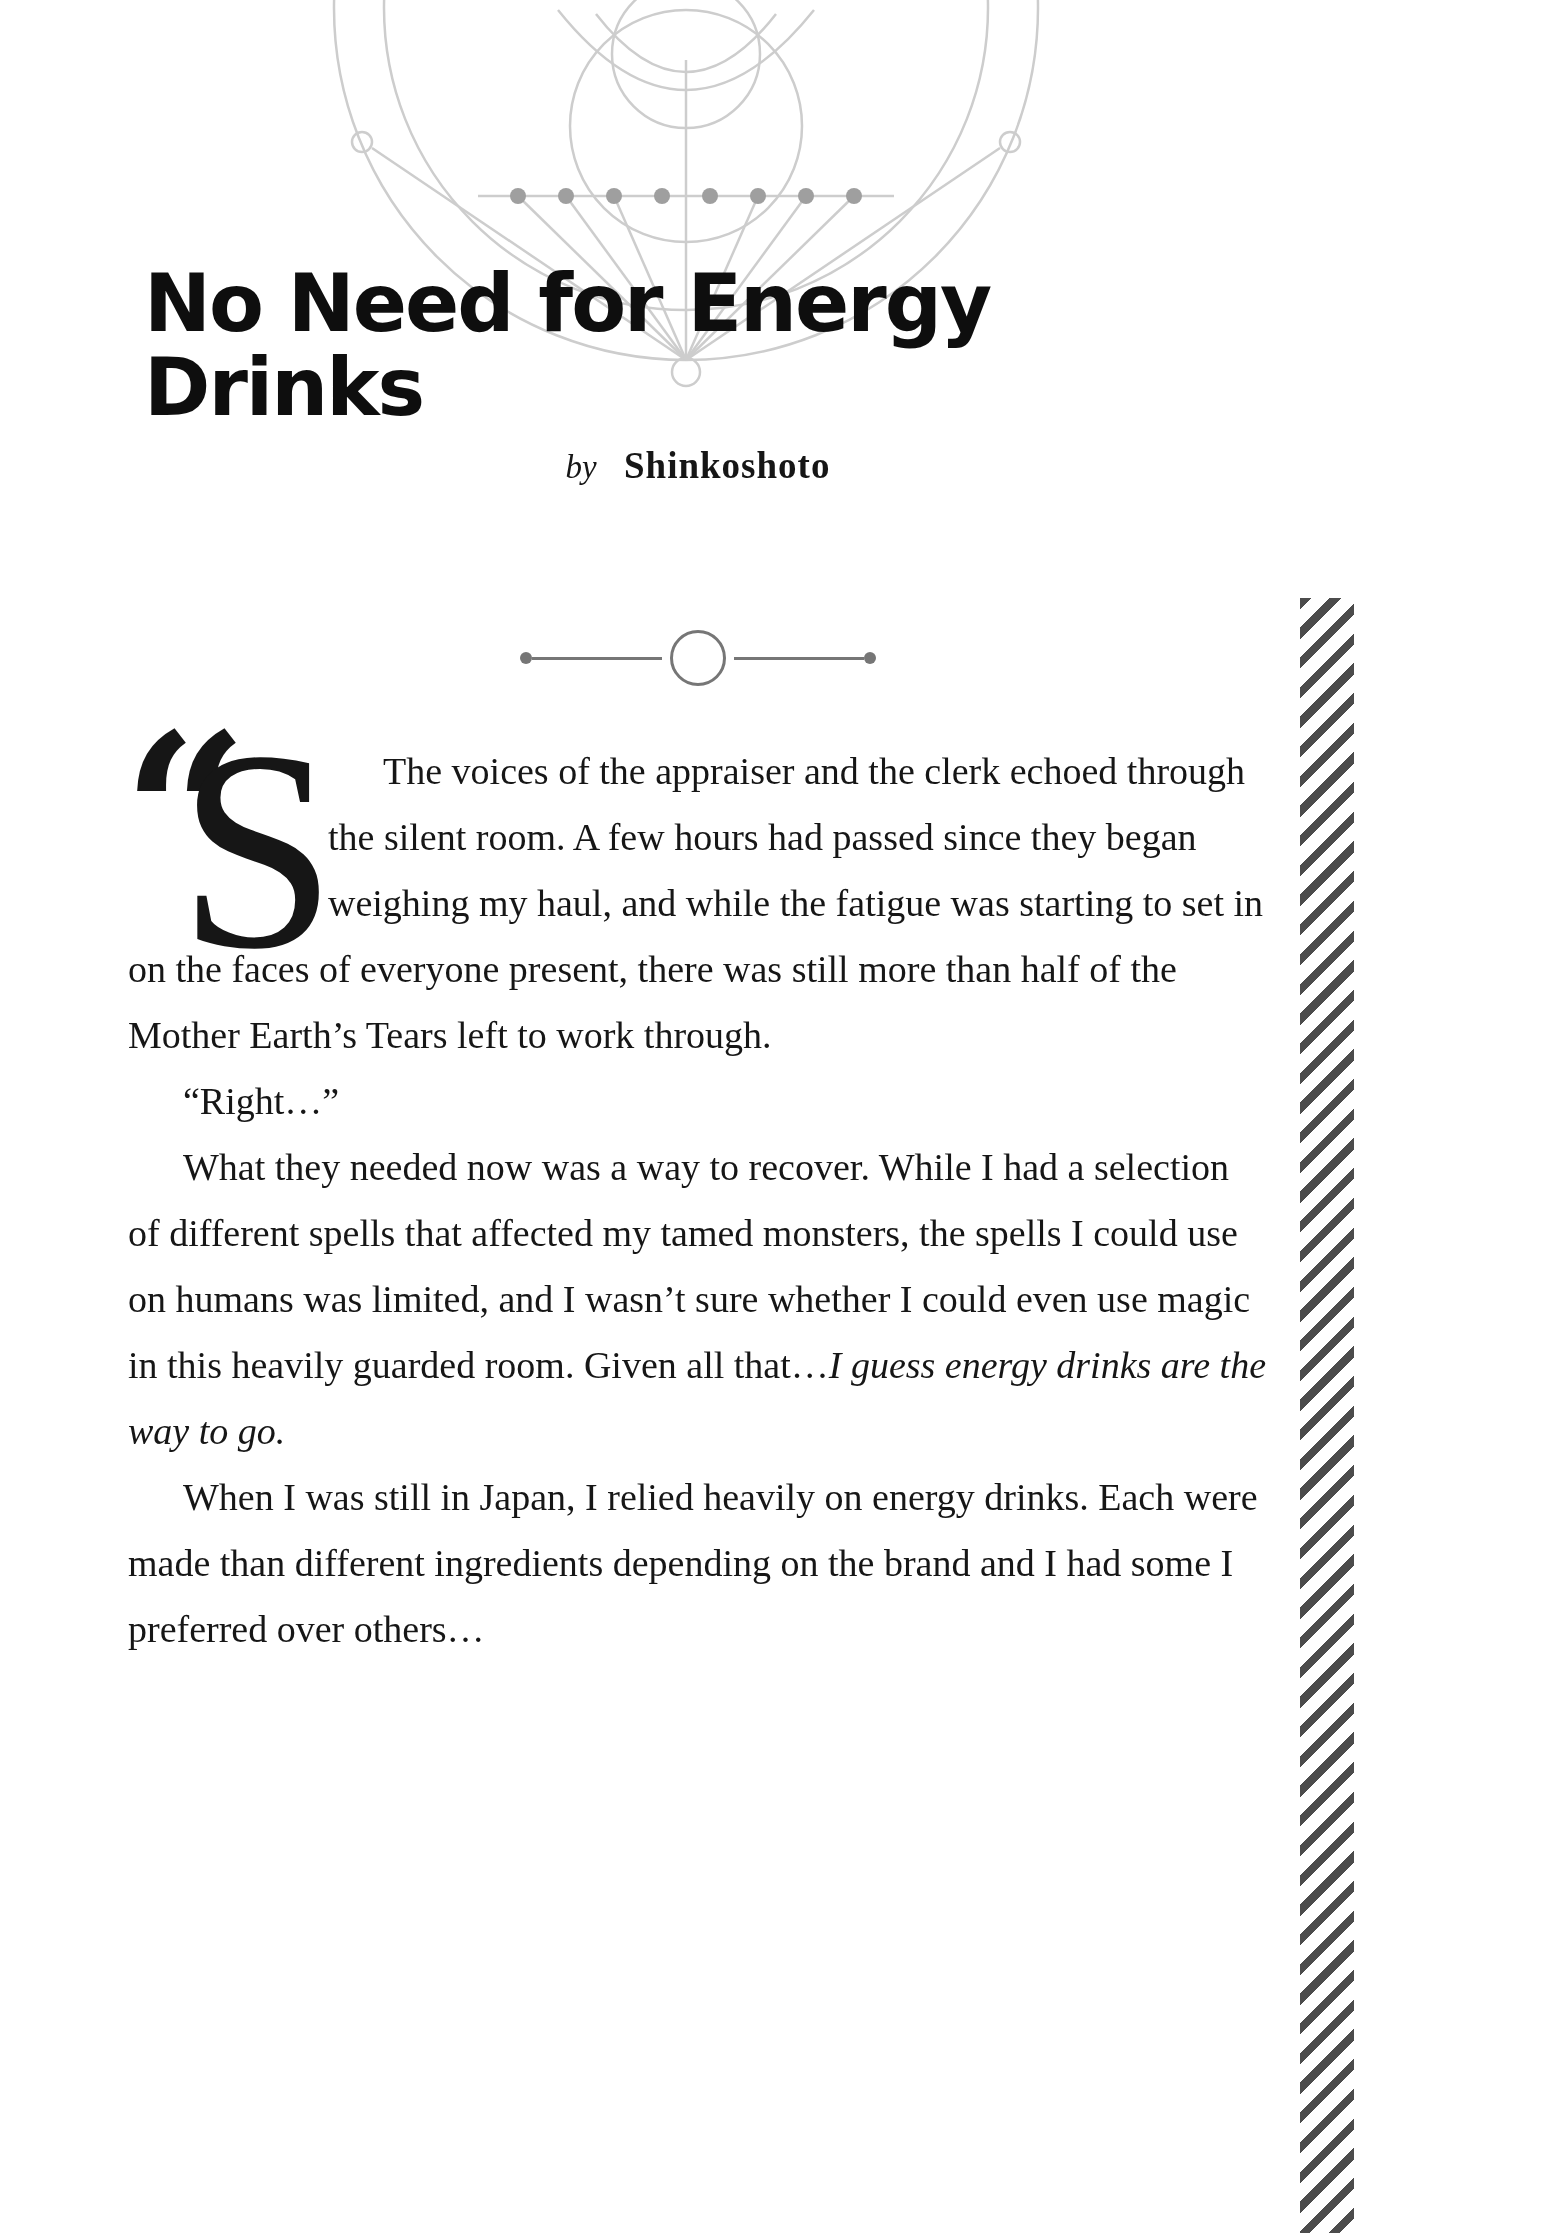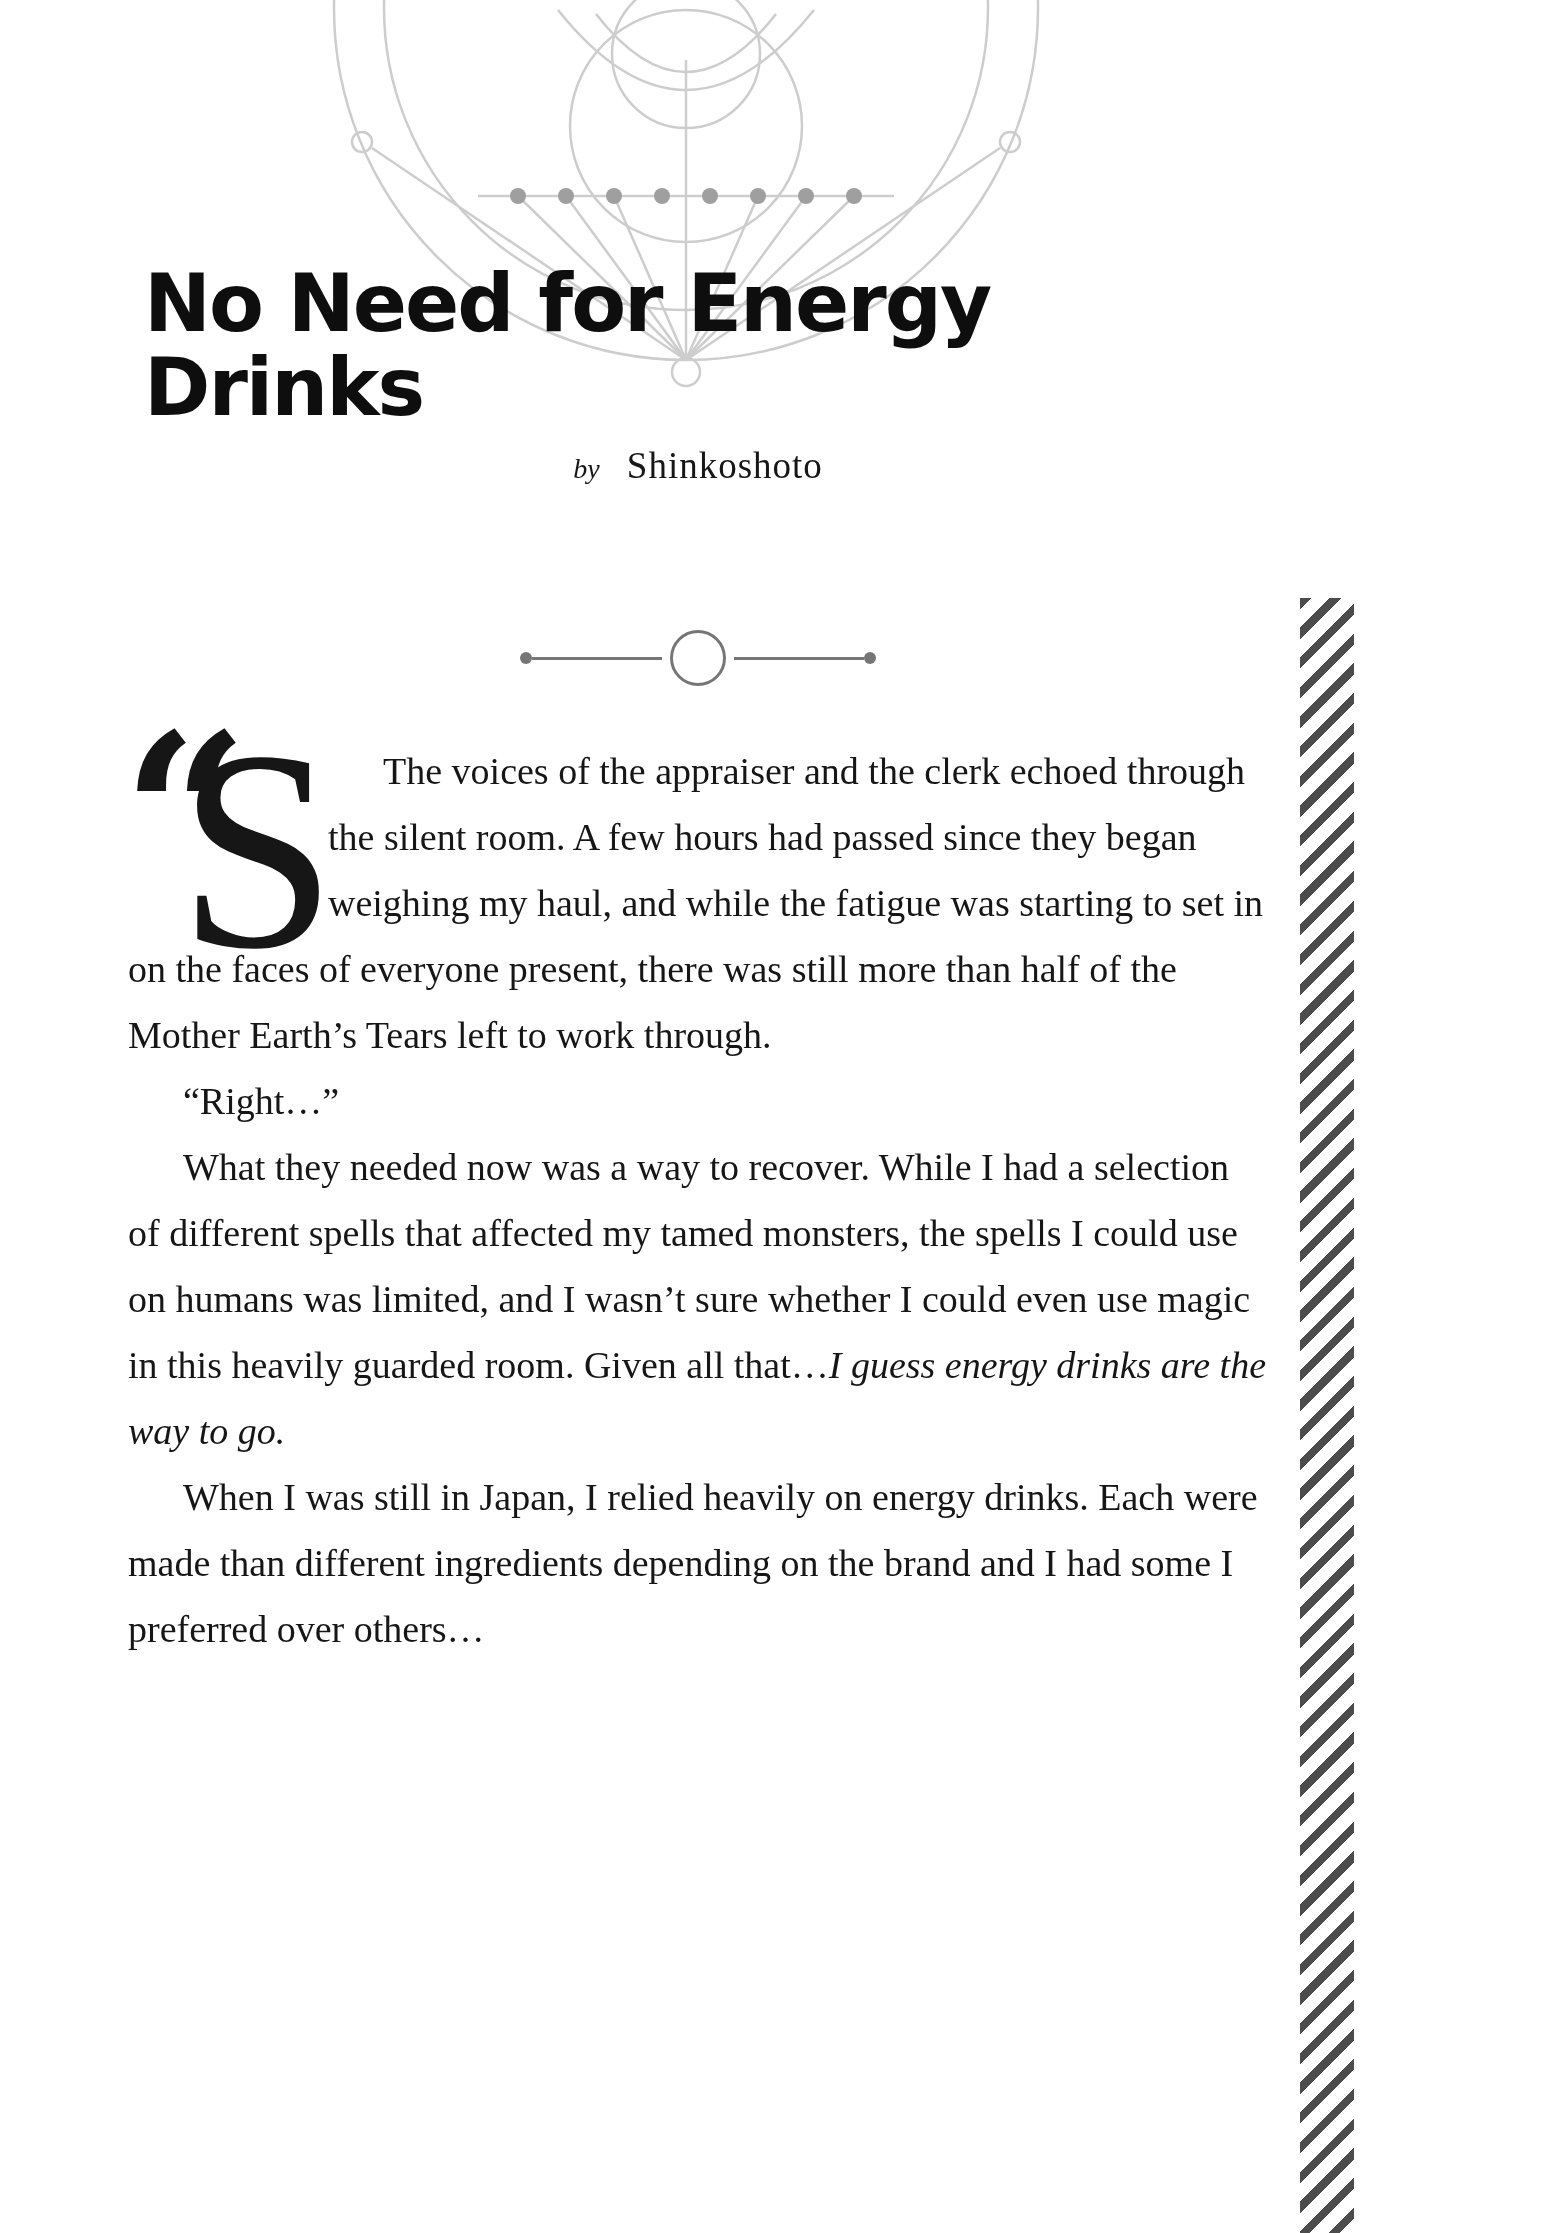--- a/index.html
+++ b/index.html
@@ -60,26 +60,26 @@
     line-height: 1.05;
   }
 
   .byline {
     text-align: center;
     font-size: 37px;
     line-height: 1.2;
   }
   .byline .by {
     font-style: italic;
-    font-size: 28px;
+    font-size: 33px;
     margin-right: 18px;
     font-family: Liberation Serif, serif;
   }
   .byline .author {
-    font-weight: normal;
+    font-weight: bold;
     letter-spacing: 1px;
   }
 
   
   .divider {
     margin: 142px auto 0;
     width: 356px;
     display: flex;
     align-items: center;
   }

